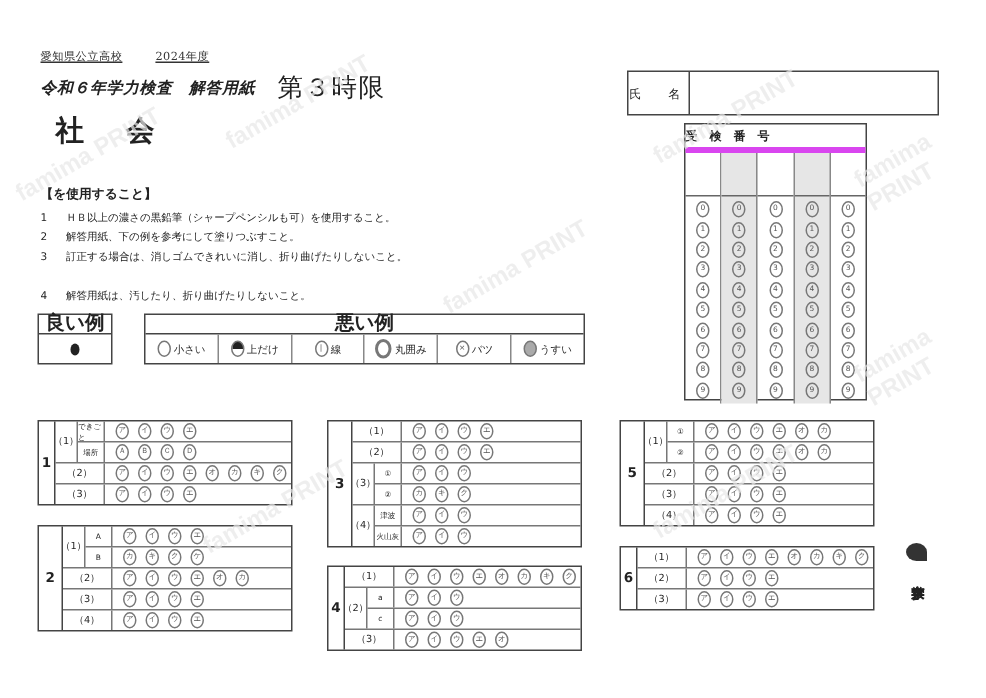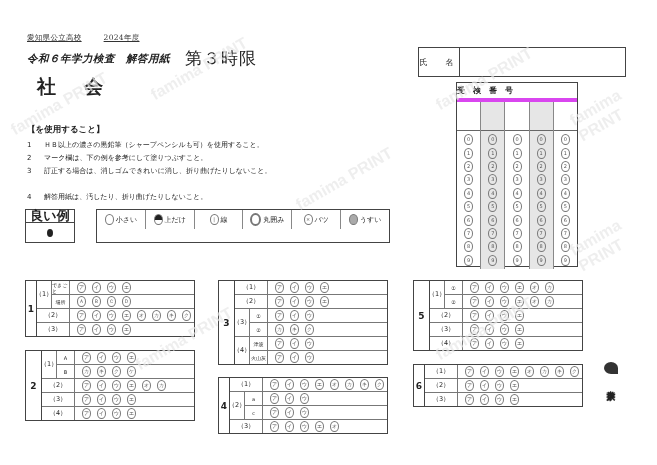--- a/index.html
+++ b/index.html
@@ -53,21 +53,21 @@
 </head>
 <body>
 
 <div class="abs school"><span>愛知県公立高校</span><span>2024年度</span></div>
 <div class="abs title">令和６年学力検査　解答用紙</div>
 <div class="abs period">第３時限</div>
 <div class="abs subject">社会</div>
 
 <div class="abs notes-h">【を使用すること】</div>
 <div class="abs note" style="top:140px"><span class="n">1</span><span>ＨＢ以上の濃さの黒鉛筆（シャープペンシルも可）を使用すること。</span></div>
-<div class="abs note" style="top:153px"><span class="n">2</span><span>マーク欄は、下の例を参考にして塗りつぶすこと。</span></div>
+<div class="abs note" style="top:153px"><span class="n">2</span><span>解答用紙、下の例を参考にして塗りつぶすこと。</span></div>
 <div class="abs note" style="top:166px"><span class="n">3</span><span>訂正する場合は、消しゴムできれいに消し、折り曲げたりしないこと。</span></div>
 <div class="abs note" style="top:192px"><span class="n">4</span><span>解答用紙は、汚したり、折り曲げたりしないこと。</span></div>
 
 <div class="abs namebox">
   <div class="lab">氏　名</div>
   <div style="flex:1"></div>
 </div>
 
 <div class="abs examno">
   <div class="hd">受検番号</div>
@@ -150,20 +150,21 @@
     </div>
 </div>
 
 <div class="abs good">
   <div class="h">良い例</div>
   <div class="b">
       <span style="display:inline-block;width:6px;height:8px;background:#222;border-radius:50%"></span>
     </div>
 </div>
 <div class="abs bad">
+  <div class="h">悪い例</div>
   <div class="b">
     <div class="cell">
         <span class="bub" style="margin:0 2px 0 0"></span>
         <span>小さい</span>
       </div>
     <div class="cell">
         <span class="bub" style="margin:0 2px 0 0;background:linear-gradient(#222 50%,#fff 50%)"></span>
         <span>上だけ</span>
       </div>
     <div class="cell">

